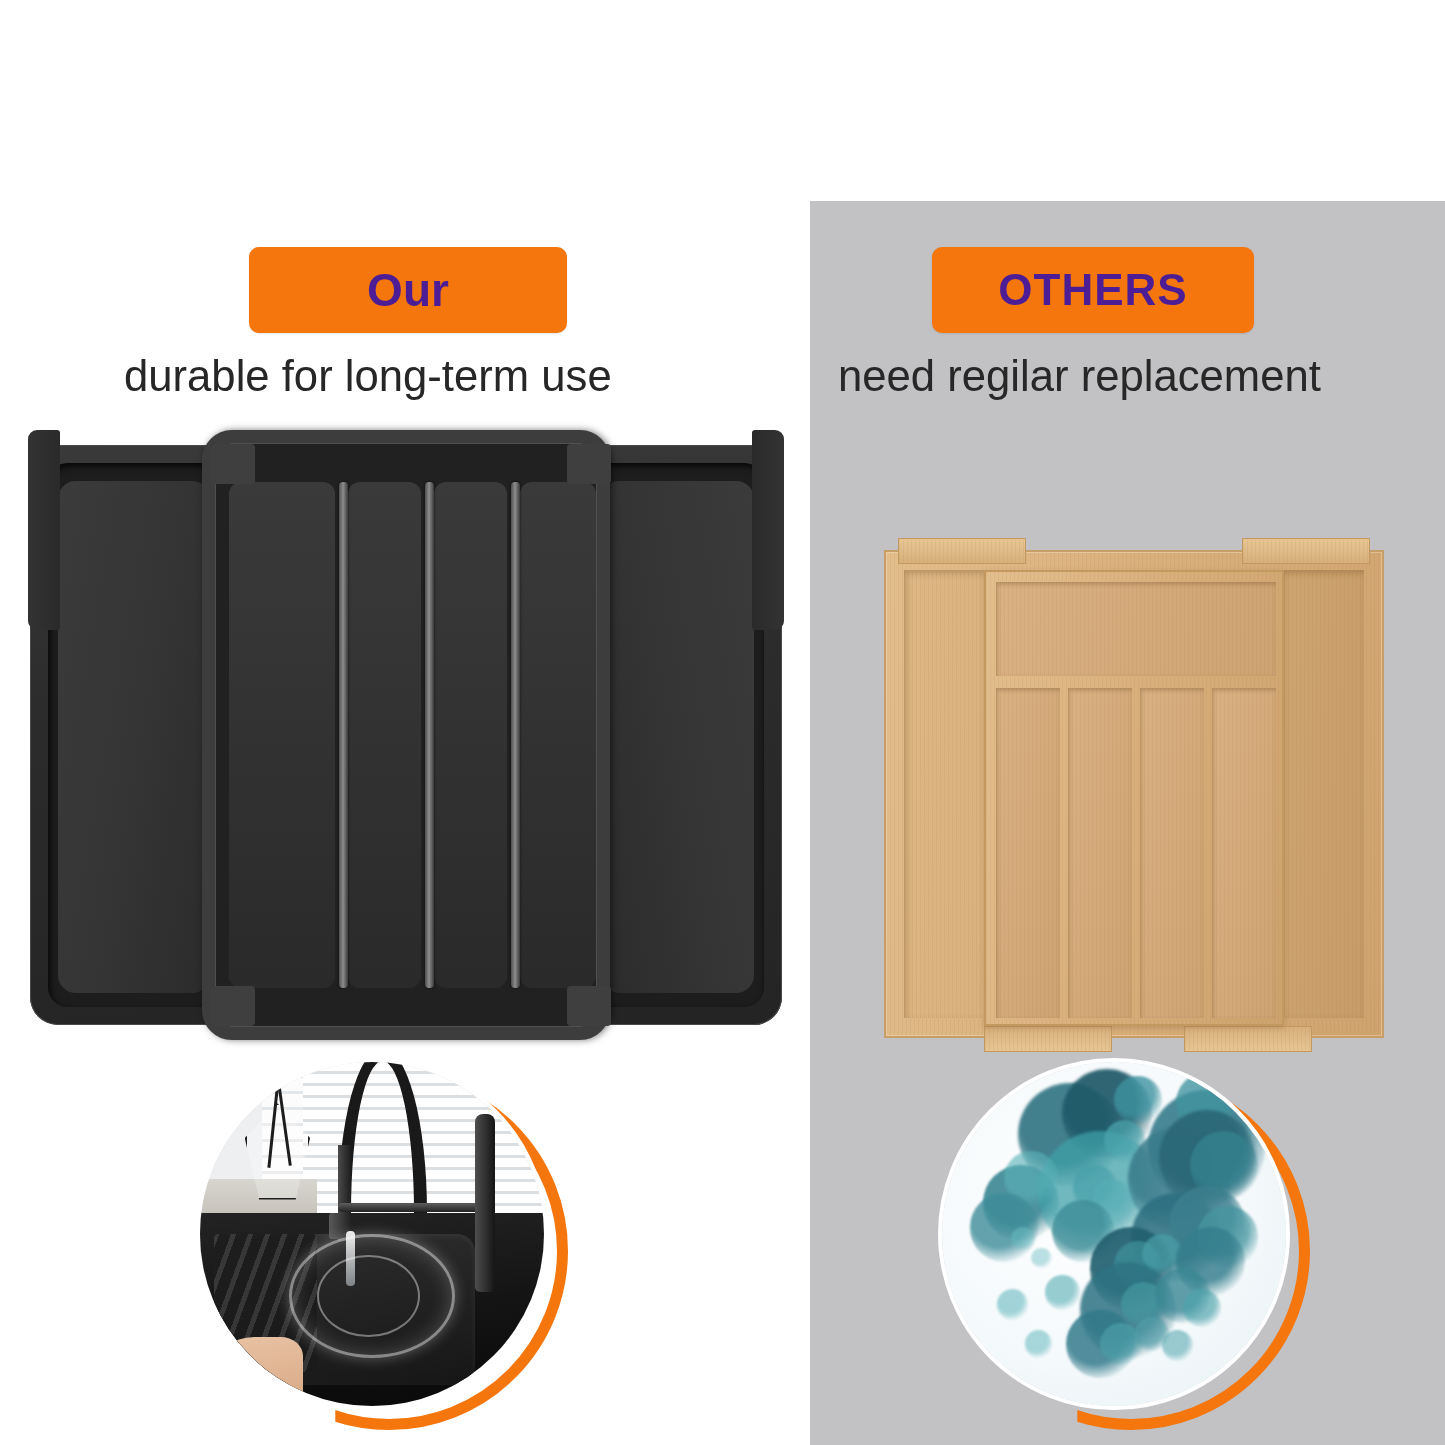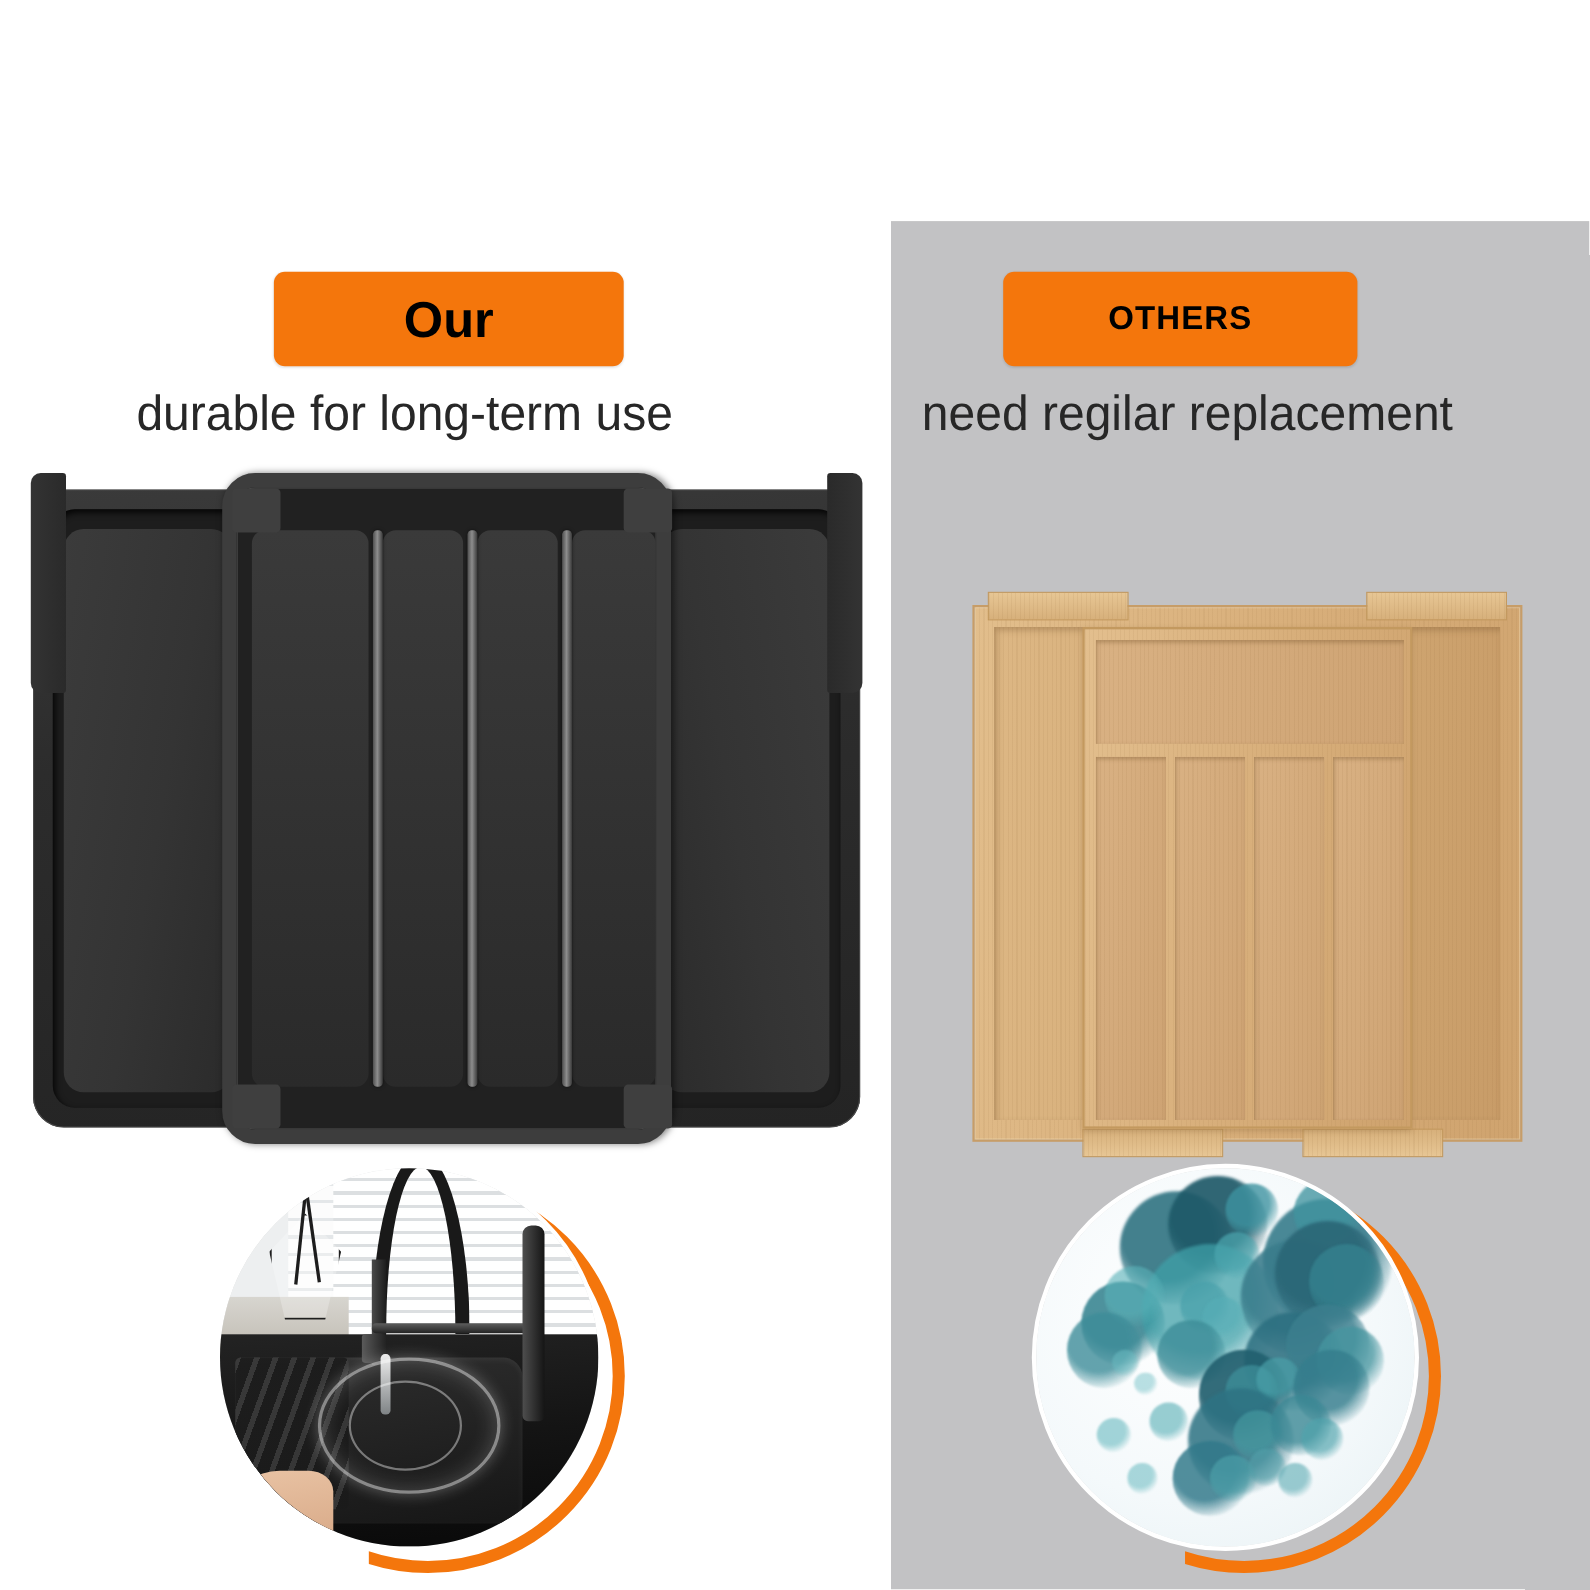--- a/index.html
+++ b/index.html
@@ -57,32 +57,32 @@
     position:absolute; left:810px; top:201px; width:635px; height:1244px;
     background:#C2C2C4;
   }
 
   
   .badge {
     position:absolute;
     background:#F4760C;
     border-radius:10px;
     display:flex; align-items:center; justify-content:center;
-    color:#000000;
+    color:#4c1d95;
     font-weight:bold;
     font-family:"Liberation Sans", sans-serif;
     box-shadow:0 1px 2px rgba(0,0,0,0.10);
   }
   #badge-our {
     left:249px; top:247px; width:318px; height:86px;
     font-size:46px;
   }
   #badge-others {
-    left:912px; top:247px; width:322px; height:86px;
-    font-size:30px;
+    left:932px; top:247px; width:322px; height:86px;
+    font-size:44px;
     letter-spacing:1px;
   }
 
   
   .caption {
     position:absolute;
     font-family:"Liberation Sans", sans-serif;
     font-size:45px;
     font-weight:400;
     color:#272727;

